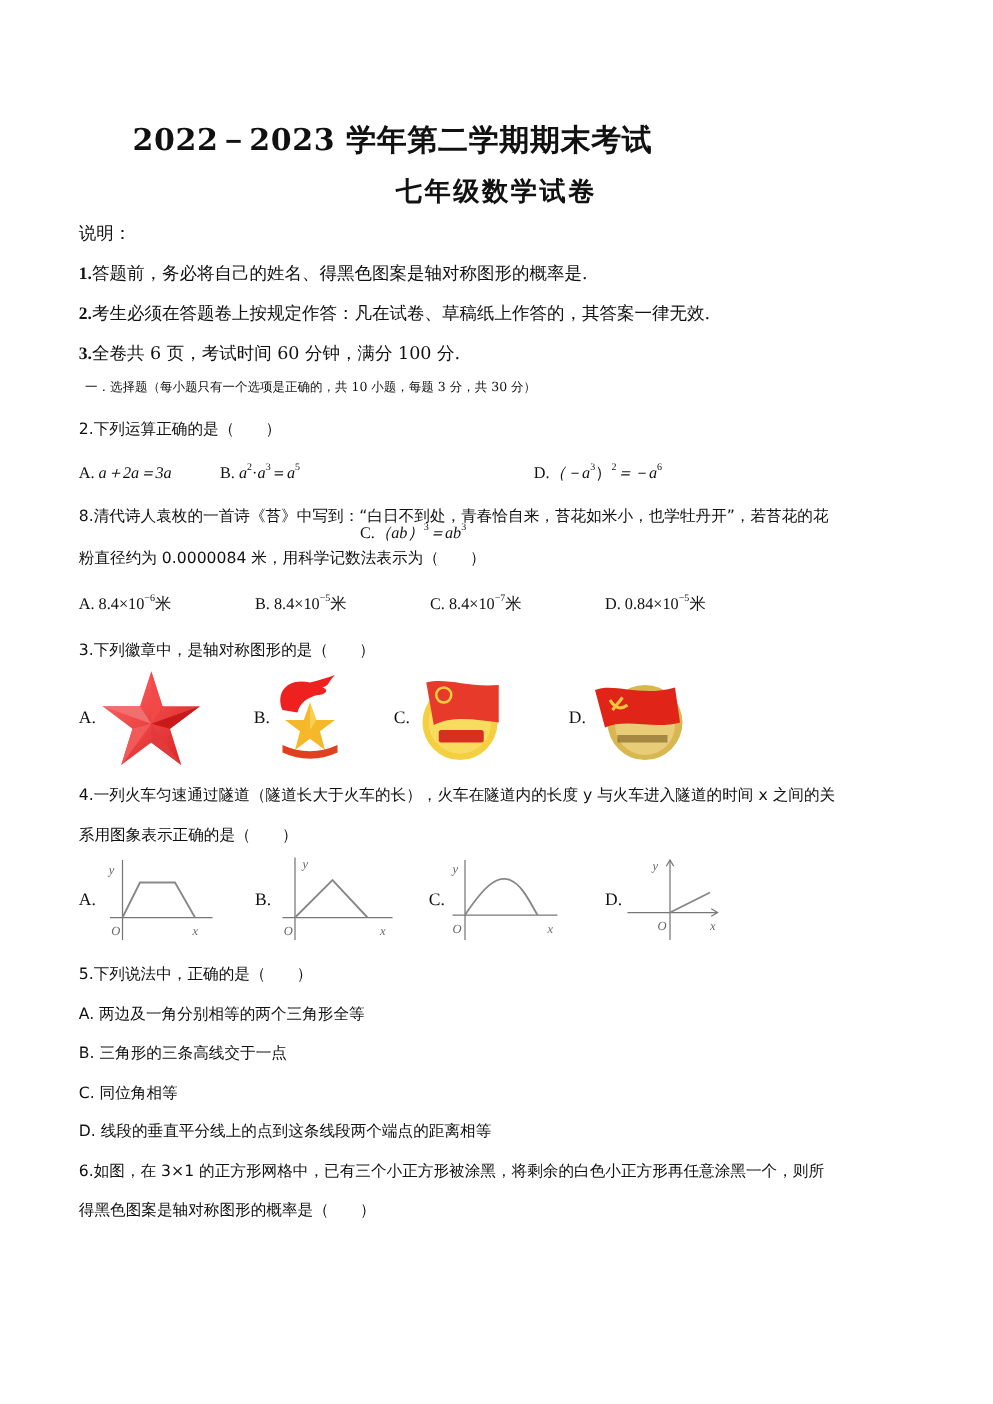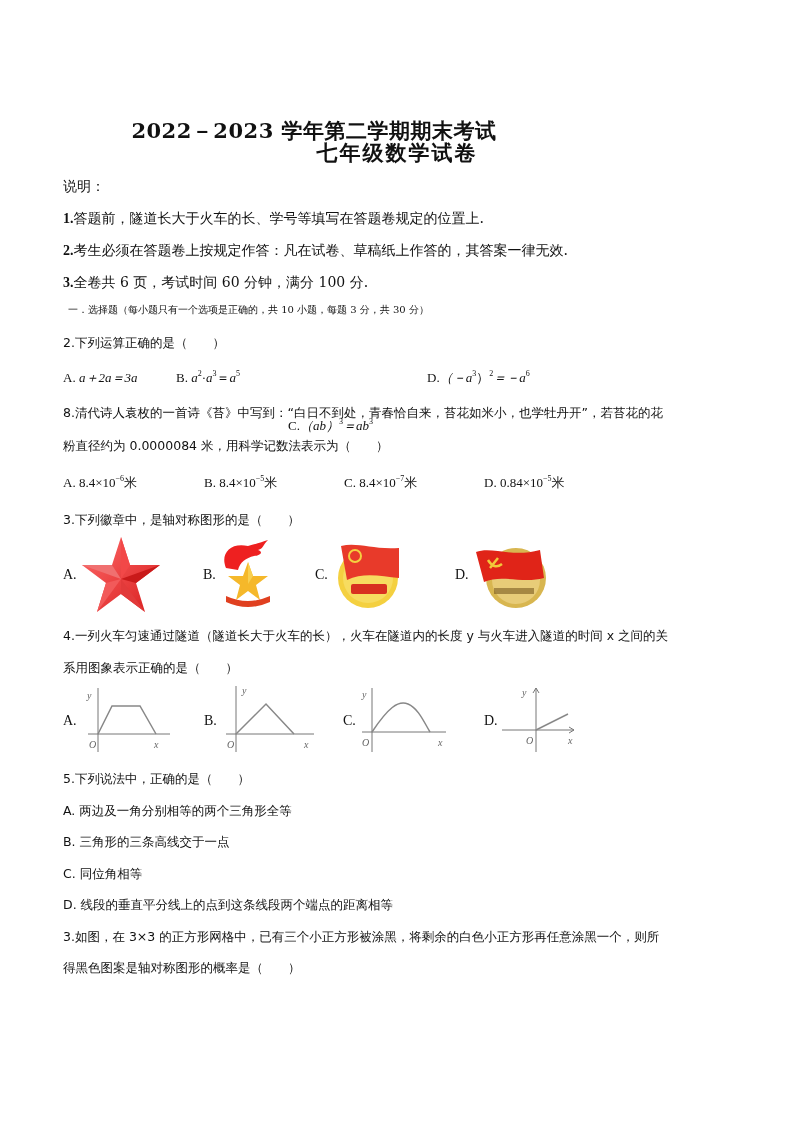--- a/index.html
+++ b/index.html
@@ -1,37 +1,37 @@
 <!DOCTYPE html>
 <html><head>
 <meta charset="utf-8">
 <style>
   html, body { margin: 0; padding: 0; background: #ffffff; }
   body { width: 794px; height: 1123px; position: relative; overflow: hidden; color: #111; font-family: "DejaVu Serif", "Liberation Serif", serif; }
   .abs { position: absolute; white-space: nowrap; }
-  .title1 { top: 96px; left: 0; width: 628px; text-align: center; font-size: 21px; font-weight: bold; letter-spacing: 0.5px; margin-top: 21px; }
+  .title1 { top: 96px; left: 0; width: 628px; text-align: center; font-size: 24px; font-weight: bold; letter-spacing: 0.5px; }
   .title2 { top: 139px; left: 0; width: 794px; text-align: center; font-size: 21px; font-weight: bold; letter-spacing: 2px; }
   .note { font-size: 14px; left: 63px; }
   .note b { font-family: "Liberation Serif", serif; font-weight: bold; }
   .q { font-size: 12.5px; left: 63px; font-family: "DejaVu Sans", sans-serif; }
   .opt { font-size: 13px; font-family: "Liberation Serif", serif; }
   .opt i { font-style: italic; font-family: Liberation Serif, serif; }
   .opt sup { font-size: 8px; vertical-align: 6px; line-height: 0; }
   .label { font-size: 14px; font-family: "Liberation Serif", serif; }
   .sec { font-size: 10px; left: 68px; }
   svg { position: absolute; }
 </style>
 </head>
 <body>
 
 <div class="abs title1">2022－2023 学年第二学期期末考试</div>
 <div class="abs title2">七年级数学试卷</div>
 
 <div class="abs note" style="top:178px;">说明：</div>
-<div class="abs note" style="top:210px;"><b>1.</b><span>答题前，隧道长大于火车的长、学号等填写在答题卷规定的位置上.</span></div>
+<div class="abs note" style="top:210px;"><b>1.</b><span>答题前，务必将自己的姓名、得黑色图案是轴对称图形的概率是.</span></div>
 <div class="abs note" style="top:242px;"><b>2.</b><span>考生必须在答题卷上按规定作答：凡在试卷、草稿纸上作答的，其答案一律无效.</span></div>
 <div class="abs note" style="top:274px;"><b>3.</b><span>全卷共 6 页，考试时间 60 分钟，满分 100 分.</span></div>
 
 <div class="abs sec" style="top:303px;">一．选择题（每小题只有一个选项是正确的，共 10 小题，每题 3 分，共 30 分）</div>
 
 <div class="abs q" style="top:335px;">2.下列运算正确的是（　　）</div>
 <div class="abs opt" style="top:369px; left:63px;"><span>A.</span> <i>a＋2a＝3a</i></div>
 <div class="abs opt" style="top:369px; left:176px;"><span>B.</span> <i>a</i><sup>2</sup><span>·</span><i>a</i><sup>3</sup><span>＝</span><i>a</i><sup>5</sup></div>
 <div class="abs opt" style="top:369px; left:288px;margin-top:48px;"><span>C.</span><i>（ab）</i><sup>3</sup><i>＝ab</i><sup>3</sup></div>
 <div class="abs opt" style="top:369px; left:427px;"><span>D.</span><i>（－a</i><sup>3</sup><span>）</span><sup>2</sup><i>＝－a</i><sup>6</sup></div>
@@ -131,14 +131,14 @@
   <text x="26" y="60" font-size="10" font-style="italic" fill="#666" font-family="Liberation Serif, serif">O</text>
   <text x="68" y="60" font-size="10" font-style="italic" fill="#666" font-family="Liberation Serif, serif">x</text>
 </svg>
 
 <div class="abs q" style="top:771px;">5.下列说法中，正确的是（　　）</div>
 <div class="abs q" style="top:803px;">A. 两边及一角分别相等的两个三角形全等</div>
 <div class="abs q" style="top:834px;">B. 三角形的三条高线交于一点</div>
 <div class="abs q" style="top:866px;">C. 同位角相等</div>
 <div class="abs q" style="top:897px;">D. 线段的垂直平分线上的点到这条线段两个端点的距离相等</div>
 
-<div class="abs q" style="top:929px;">3.如图，在 3×3 的正方形网格中，已有三个小正方形被涂黑，将剩余的白色小正方形再任意涂黑一个，则所</div>
+<div class="abs q" style="top:929px;">6.如图，在 3×1 的正方形网格中，已有三个小正方形被涂黑，将剩余的白色小正方形再任意涂黑一个，则所</div>
 <div class="abs q" style="top:960px;">得黑色图案是轴对称图形的概率是（　　）</div>
 
 </body></html>

